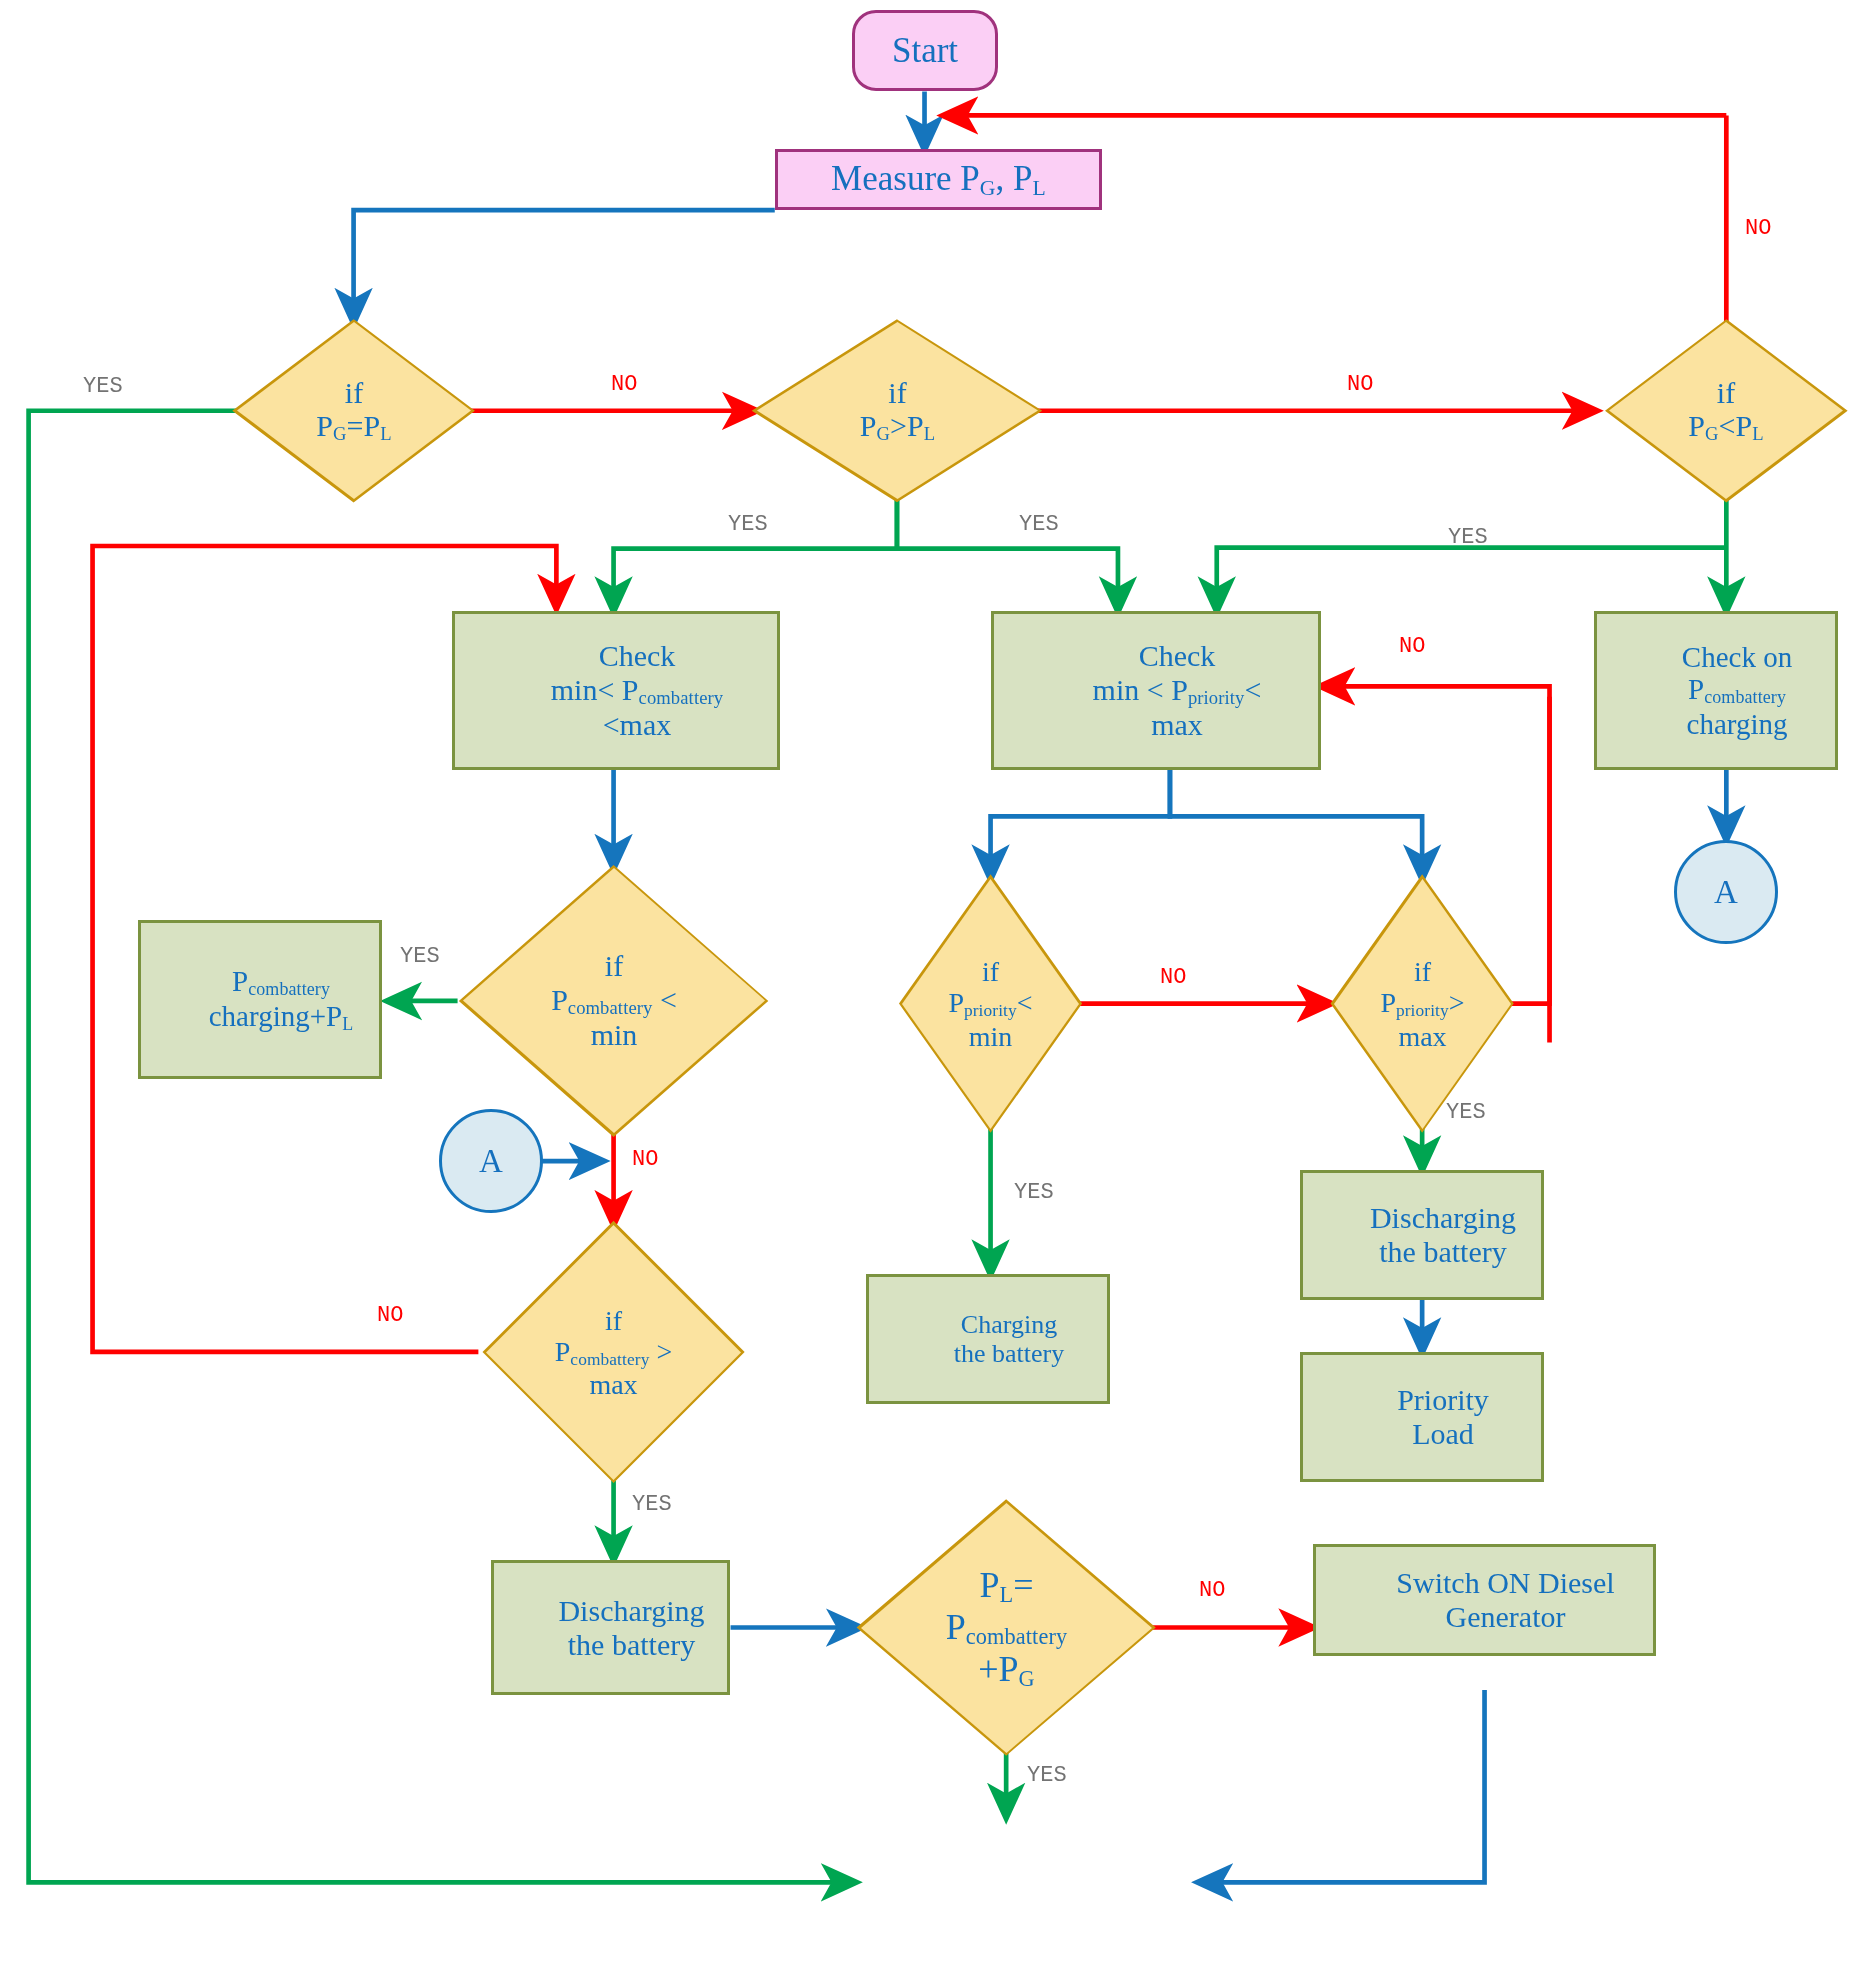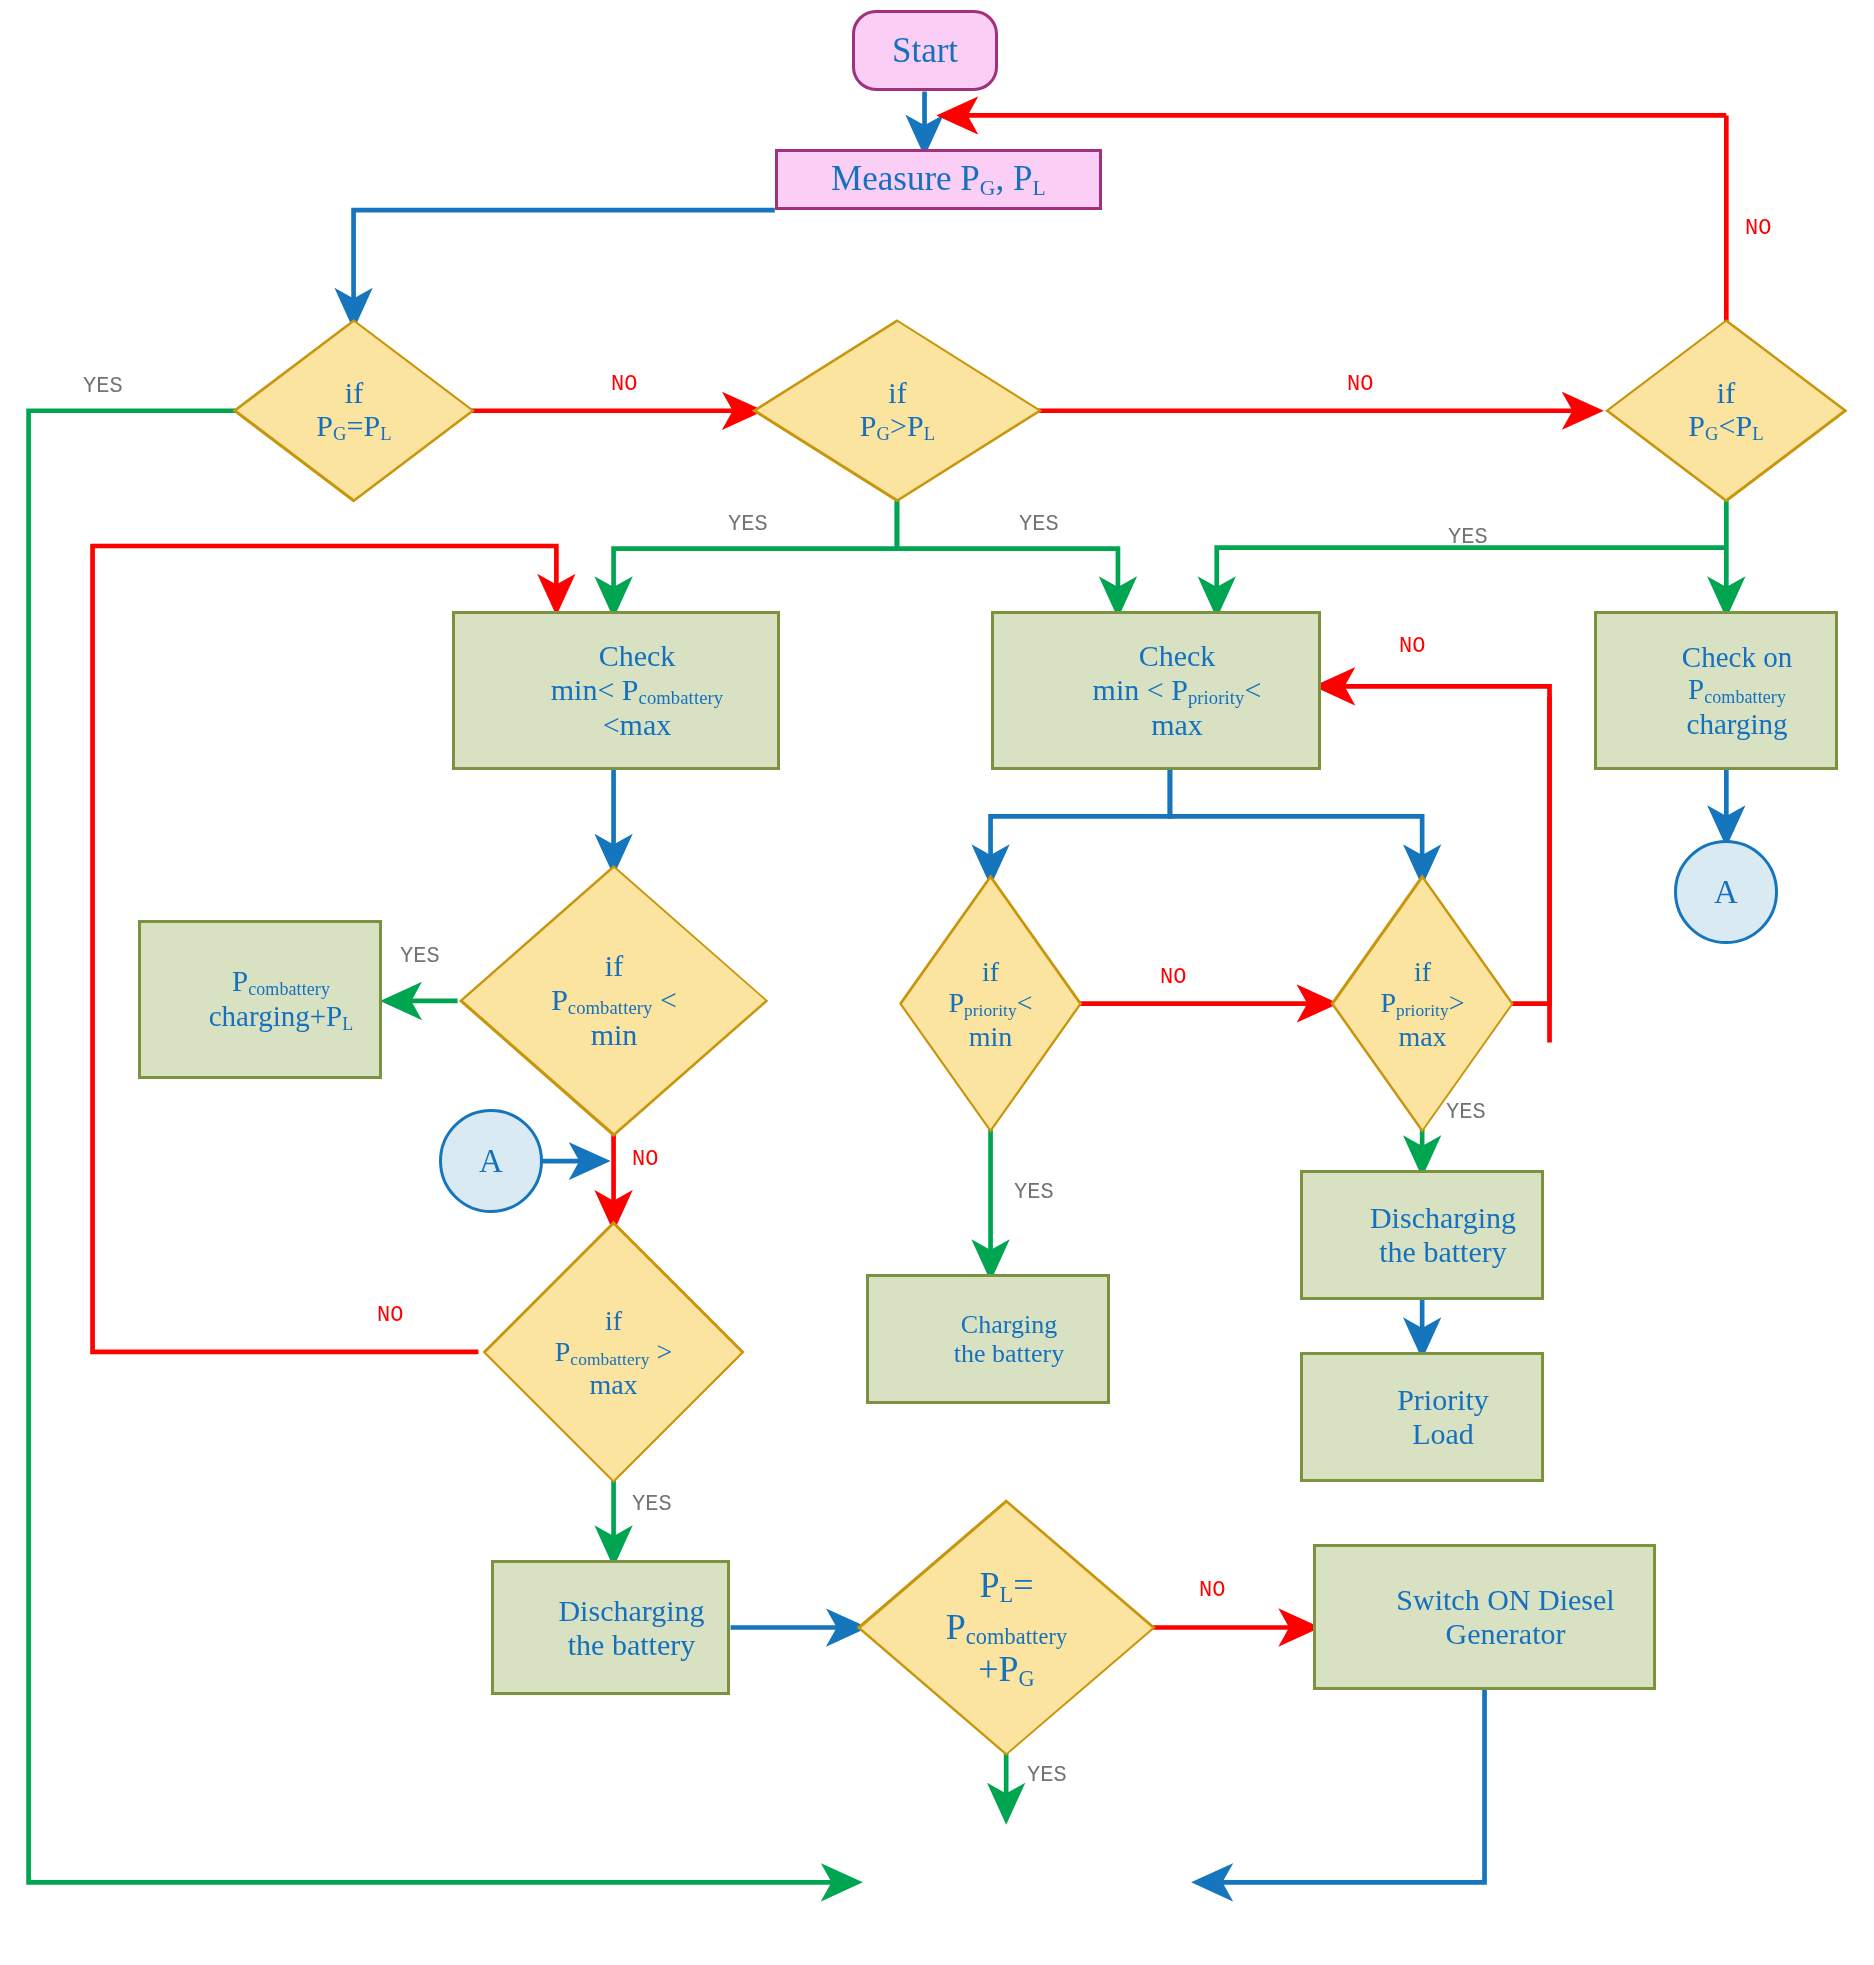--- a/index.html
+++ b/index.html
@@ -264,21 +264,21 @@
 
   <div class="node diamond" style="left:861px;top:1503px;width:291px;height:250px;font-size:36px;">
     <div class="dshape"></div>
     <span class="txt">
       <span>P</span><sub>L</sub><span>=</span><br>
       <span>P</span><sub>combattery</sub><br>
       <span>+P</span><sub>G</sub>
     </span>
   </div>
 
-  <div class="node green" style="left:1313px;top:1544px;width:343px;height:146px;font-size:30px;">
+  <div class="node green" style="left:1313px;top:1544px;width:343px;height:112px;font-size:30px;">
     <span class="txt">
       <span>Switch ON Diesel</span><br>
       <span>Generator</span>
     </span>
   </div>
 
 
   <div class="lbl yes" style="left:83px;top:374px;">YES</div>
   <div class="lbl no" style="left:611px;top:372px;">NO</div>
   <div class="lbl no" style="left:1347px;top:372px;">NO</div>

